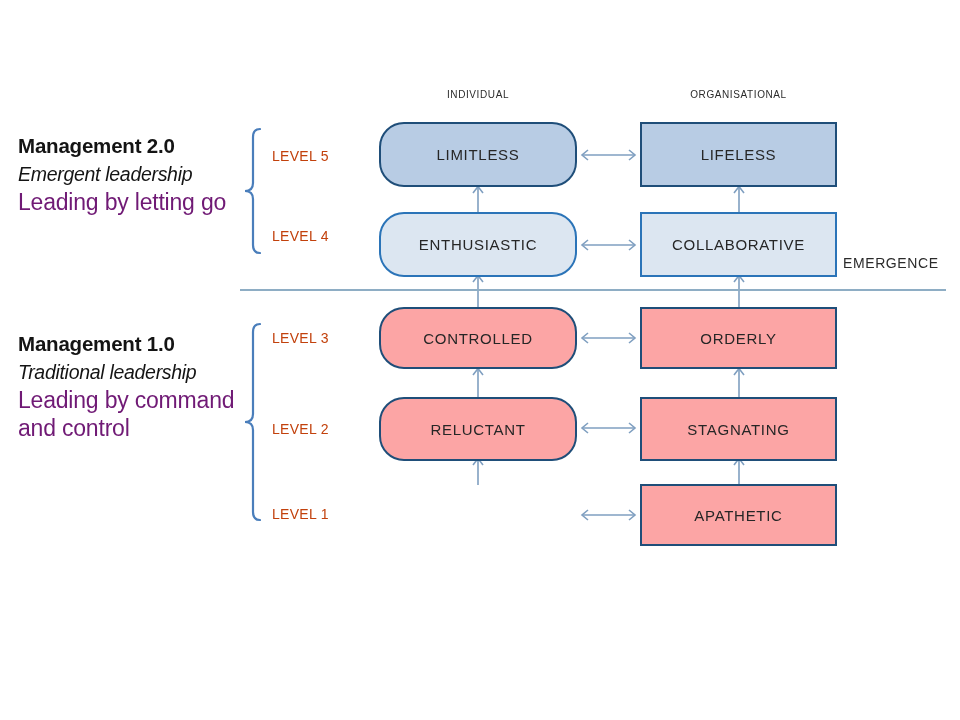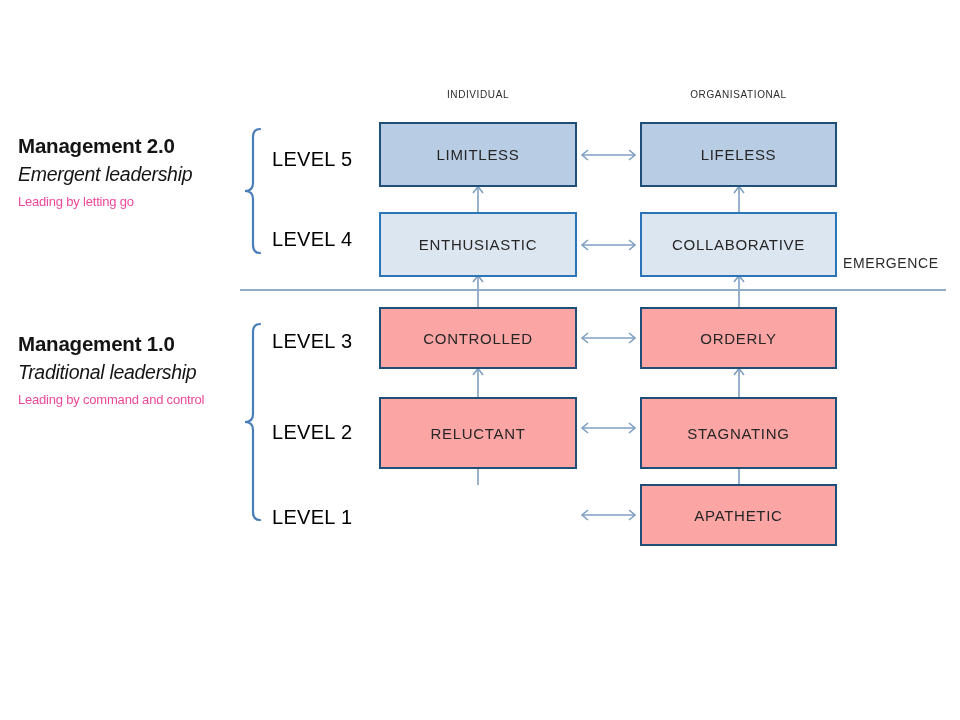--- a/index.html
+++ b/index.html
@@ -41,44 +41,44 @@
   }
   .mgmt-sub {
     font-size: 19.5px;
     font-style: italic;
     line-height: 28px;
     letter-spacing: -0.3px;
     color: #141414;
     white-space: nowrap;
   }
   .mgmt-desc {
-    font-size: 13px;
+    font-size: 23px;
     line-height: 28px;
     letter-spacing: -0.2px;
-    color: #ec4899;
+    color: #701a75;
   }
 
   
   .brace {
     position: absolute;
     left: 243px;
     width: 18px;
   }
   #brace-upper { top: 127px; height: 128px; }
   #brace-lower { top: 322px; height: 200px; }
   .brace svg { display: block; }
 
   
   .level-label {
     position: absolute;
     left: 272px;
     width: 96px;
-    font-size: 20px;
+    font-size: 14px;
     letter-spacing: 0.3px;
-    color: #000000;
+    color: #c2410c;
     white-space: nowrap;
   }
 
   
   .col-head {
     position: absolute;
     top: 89px;
     font-size: 10px;
     letter-spacing: 0.6px;
     color: #2b2b2b;
@@ -95,36 +95,36 @@
     border: 2px solid #1f4e79;
     background: #fca5a5;
     display: flex;
     align-items: center;
     justify-content: center;
     font-size: 15px;
     letter-spacing: 0.7px;
     color: #262626;
     white-space: nowrap;
   }
-  .node-box.col-left  { left: 379px; width: 198px; }
+  .node-box.col-left  { left: 379px; width: 198px; border-radius: 25px; }
   .node-box.col-right { left: 640px; width: 197px; }
 
   .node-box.lvl5 {
     background: #b8cce4;
     border-color: #1f4e79;
   }
   .node-box.lvl4 {
     background: #dce6f1;
     border-color: #2b74b8;
   }
 
   .row5 { top: 122px;  height: 65px; }
   .row4 { top: 212px;  height: 65px; }
   .row3 { top: 307px;  height: 62px; }
-  .row2 { top: 397px;  height: 72px; }
+  .row2 { top: 397px;  height: 64px; }
   .row1 { top: 484px;  height: 62px; }
 
   
   .connector {
     position: absolute;
     pointer-events: none;
   }
   .connector svg { display: block; overflow: visible; }
 
   

